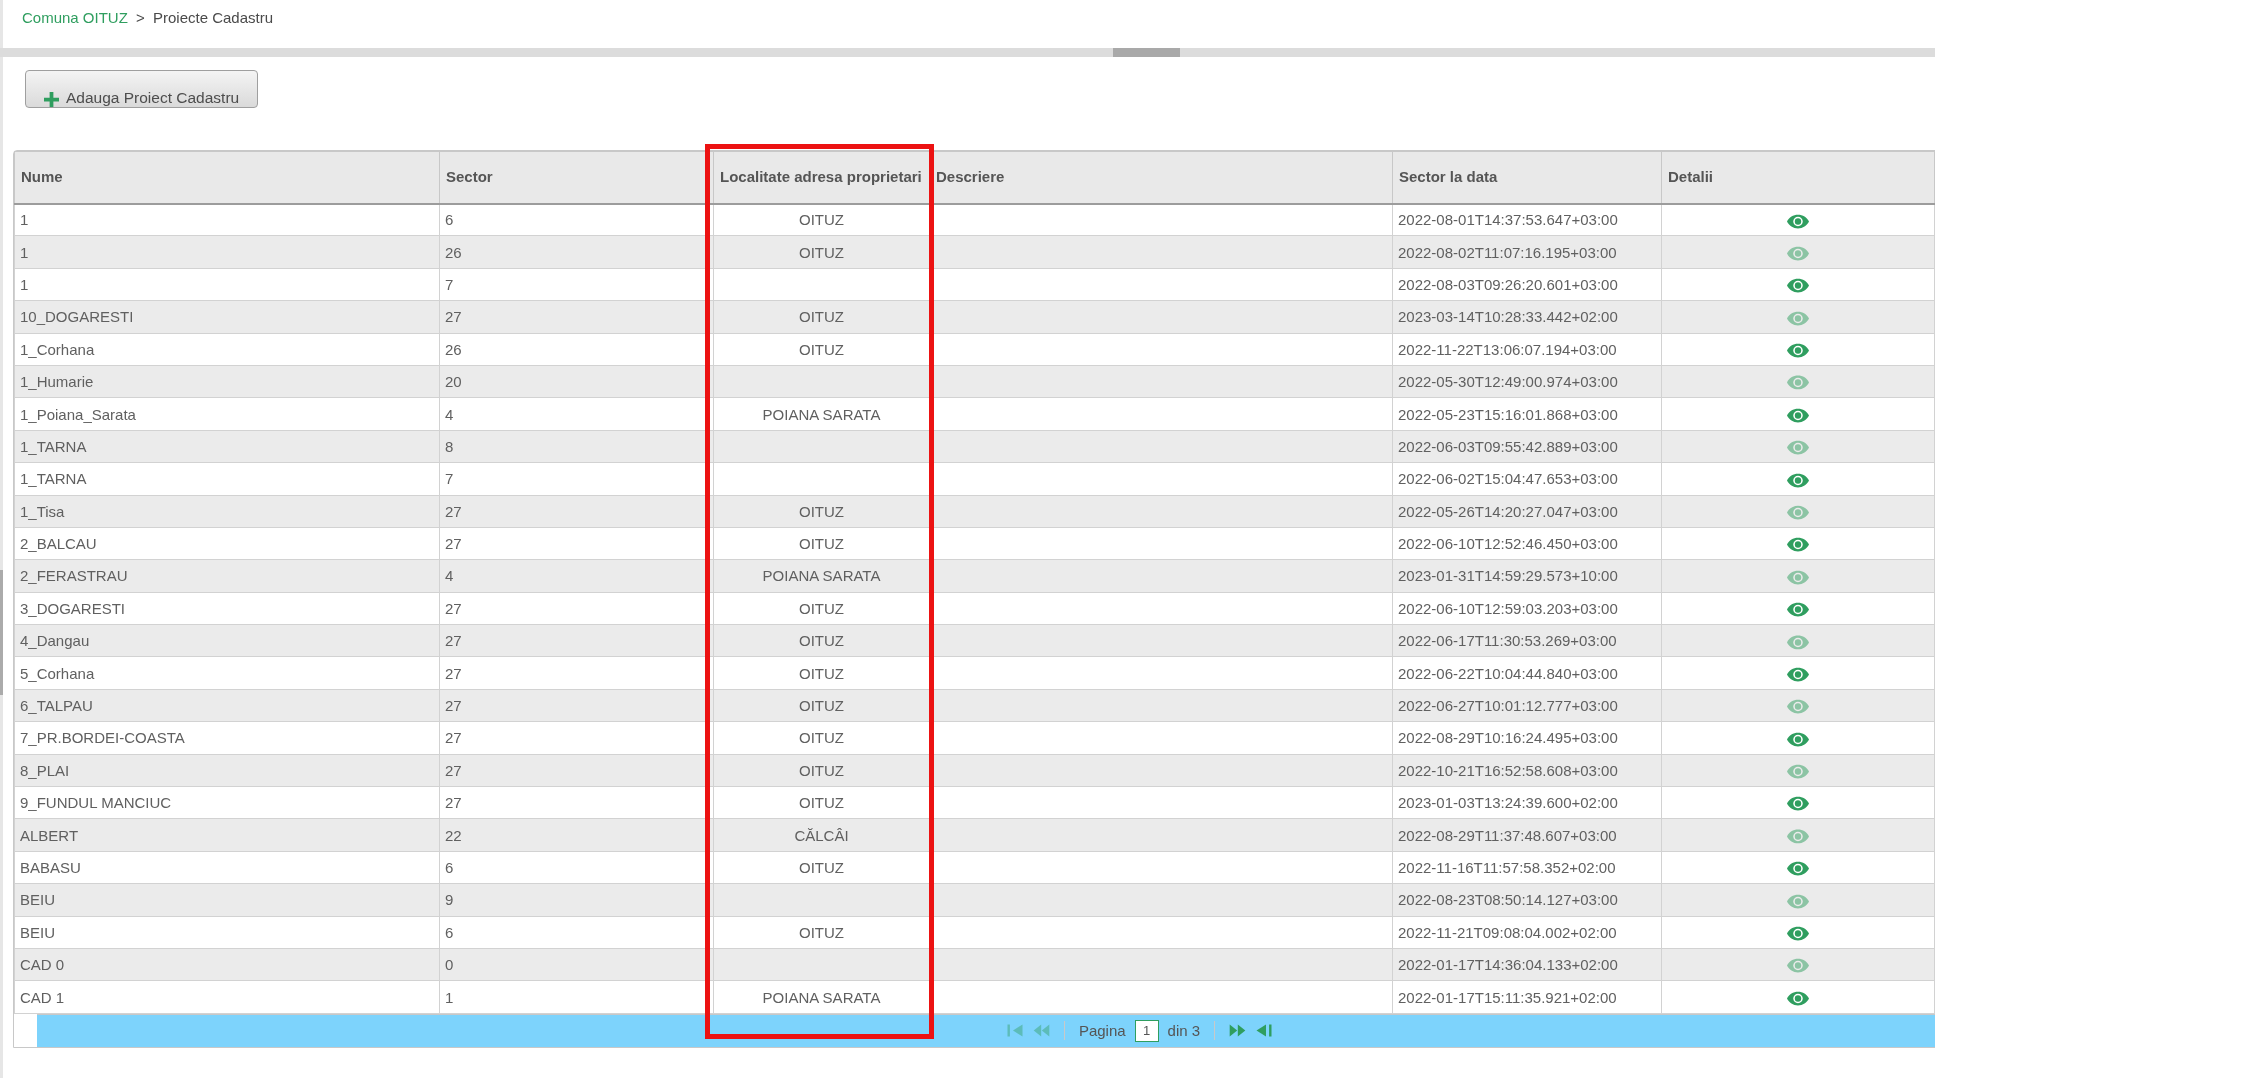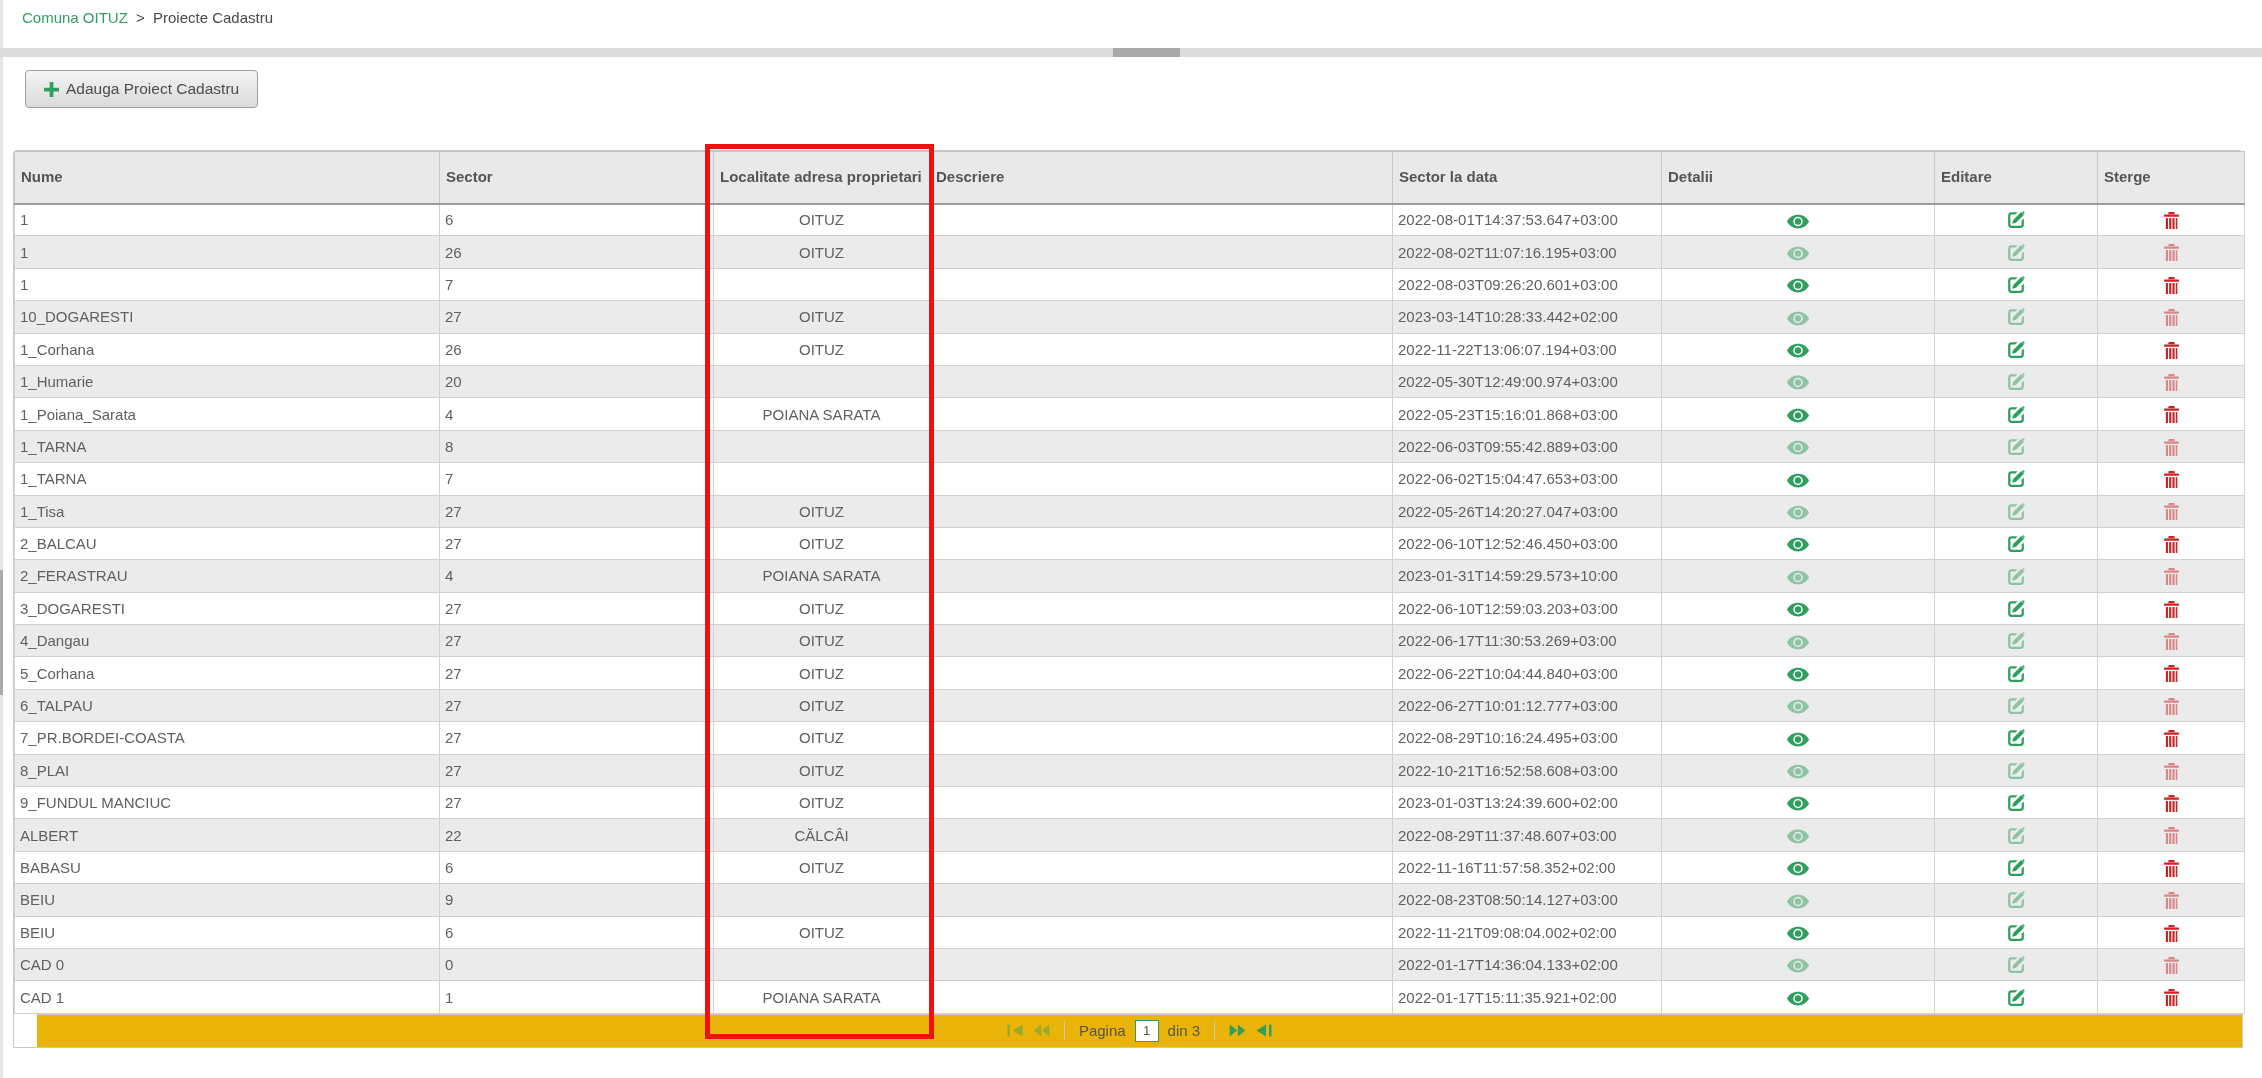--- a/index.html
+++ b/index.html
@@ -1,34 +1,34 @@
 <!DOCTYPE html>
 <html><head>
 <meta charset="utf-8">
 <style>
   * { margin:0; padding:0; box-sizing:border-box; }
   html,body { background:#fff; }
   .page {
-    position:relative; width:2262px; height:1078px; overflow:hidden;
+    position:relative; width:1935px; height:1078px; overflow:hidden;
     background:#fff; font-family:"Liberation Sans", sans-serif;
   }
   
   .vtrack { position:absolute; left:0; top:0; width:3px; height:1078px; background:#e6e6e6; }
   .vthumb { position:absolute; left:0; top:570px; width:3px; height:125px; background:#ababab; }
   
   .breadcrumb { position:absolute; left:22px; top:9px; font-size:15px; color:#4a4a4a; }
   .breadcrumb a { color:var(--green); text-decoration:none; cursor:pointer; }
   .breadcrumb .sep { margin:0 4px; color:#4a4a4a; }
   
   .htrack { position:absolute; left:0; top:48px; width:2262px; height:9px; background:#dcdcdc; }
   .hthumb { position:absolute; left:1113px; top:0; width:67px; height:9px; background:#a9a9a9; }
   
   .add-btn {
     position:absolute; left:25px; top:70px; height:38px; padding:0 18px;
-    display:flex; align-items:center; gap:7px;
+    display:flex; align-items:flex-end; gap:7px;
     border:1px solid #9f9f9f; border-radius:4px;
     background:linear-gradient(#f4f4f4,#dadada);
     font-family:"Liberation Sans", sans-serif; font-size:15.5px; color:#4d4d4d; cursor:pointer;
   }
   .add-btn .plus { color:var(--green); display:inline-flex; }
   
   .grid { position:absolute; left:13px; top:150px; width:2230px; border:1px solid #c8c8c8; border-radius:4px 4px 0 0; background:#fff; }
   table { width:100%; border-collapse:collapse; table-layout:fixed; }
   thead th {
     height:52px; background:#e9e9e9; color:#555; font-weight:bold; font-size:15px;
@@ -44,21 +44,21 @@
   tbody tr:nth-child(even) { background:#ebebeb; }
   tbody tr:nth-child(even) .icon { opacity:.5; }
   .al-left { text-align:left; }
   .al-center { text-align:center; }
   .icon-cell { cursor:pointer; }
   .icon { display:inline-flex; vertical-align:middle; }
   .icon-green { color:var(--green); }
   .icon-red { color:var(--red); }
   
   .pager {
-    height:33px; background:#eab308; border-top:1px solid #c8c8c8;
+    height:33px; background:#7dd3fc; border-top:1px solid #c8c8c8;
     display:flex; align-items:center; justify-content:center; gap:9px;
     font-size:15px; color:#555;margin-left:23px;
   }
   .pg-icon { display:inline-flex; color:var(--green); cursor:pointer; }
   .pg-icon.disabled { opacity:.42; }
   .pg-sep { width:1px; height:19px; background:#c9c9c9; margin:0 5px; }
   .page-input {
     width:24px; height:22px; border:1px solid var(--green); background:#fff;
     text-align:center; font-size:13px; color:#555; font-family:"Liberation Sans", sans-serif;
   }

